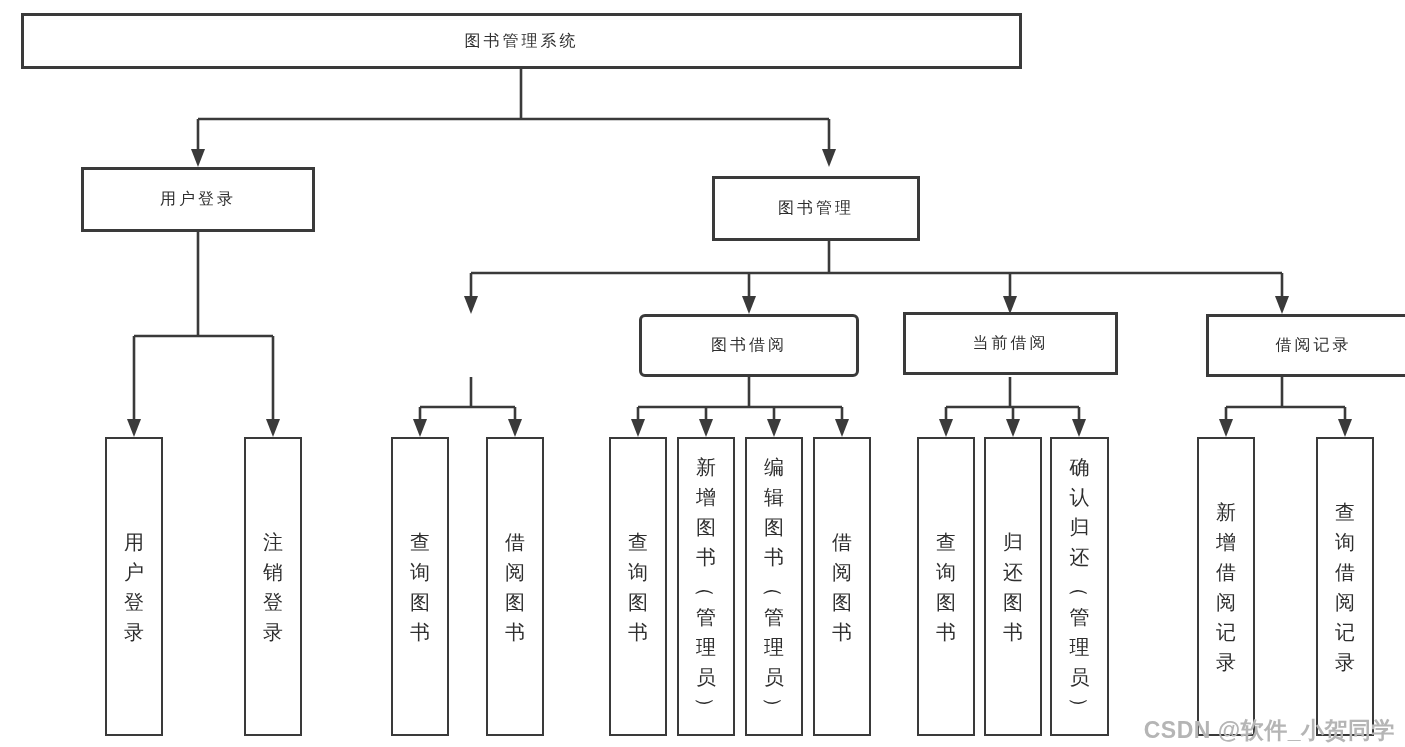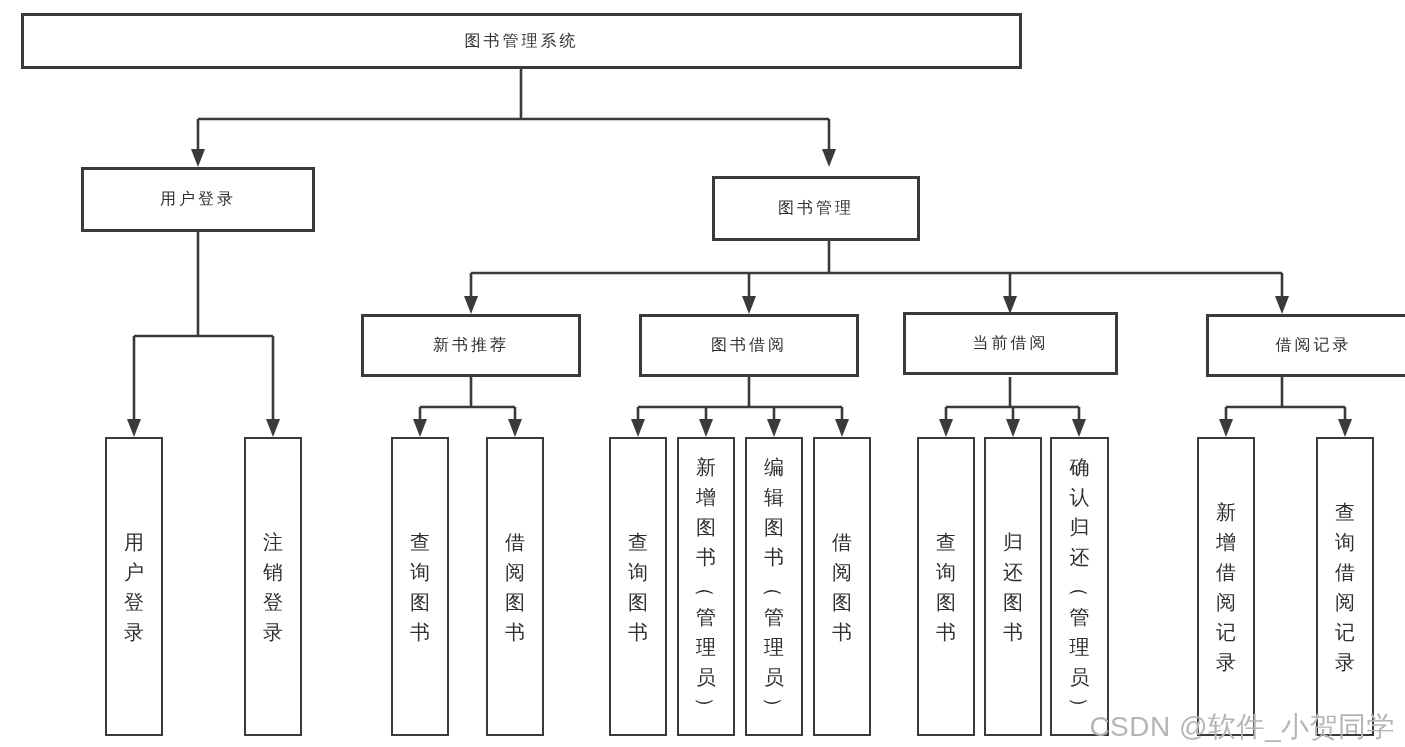--- a/index.html
+++ b/index.html
@@ -30,21 +30,21 @@
     display:flex;flex-direction:column;align-items:center;justify-content:center;
     width:100%;height:100%;
     gap:10px;
     font-size:20px;color:#2e2e2e;
   }
   .vlabel span{display:block;line-height:1;}
   .vlabel span.rot{transform:rotate(90deg);}
   #watermark{
     position:absolute;
     right:10px;bottom:1px;
-    font-size:28px;font-weight:400;
+    font-size:23px;font-weight:700;
     color:#b5b5b5;
     letter-spacing:0.5px;
     white-space:nowrap;
   }
 </style>
 </head>
 <body>
 
 <div id="canvas">
 
@@ -128,24 +128,21 @@
     <div class="hlabel">图书管理系统</div>
   </div>
 
   <div class="node" style="left:81px;top:167px;width:234px;height:65px;">
     <div class="hlabel">用户登录</div>
   </div>
   <div class="node" style="left:712px;top:167px;width:208px;height:65px;margin-top:9px;">
     <div class="hlabel">图书管理</div>
   </div>
 
-  <div class="node" style="left:361px;top:314px;width:220px;height:63px;">
-    <div class="hlabel">新书推荐</div>
-  </div>
-  <div class="node" style="left:639px;top:314px;width:220px;height:63px;">
+  <div class="node" style="left:639px;top:314px;width:220px;height:63px;border-radius:6px;">
     <div class="hlabel">图书借阅</div>
   </div>
   <div class="node" style="left:903px;top:312px;width:215px;height:63px;">
     <div class="hlabel">当前借阅</div>
   </div>
   <div class="node" style="left:1174px;top:314px;width:215px;height:63px;margin-left:32px;">
     <div class="hlabel">借阅记录</div>
   </div>
 
   <div class="node leaf" style="left:105px;top:437px;width:58px;height:299px;">

